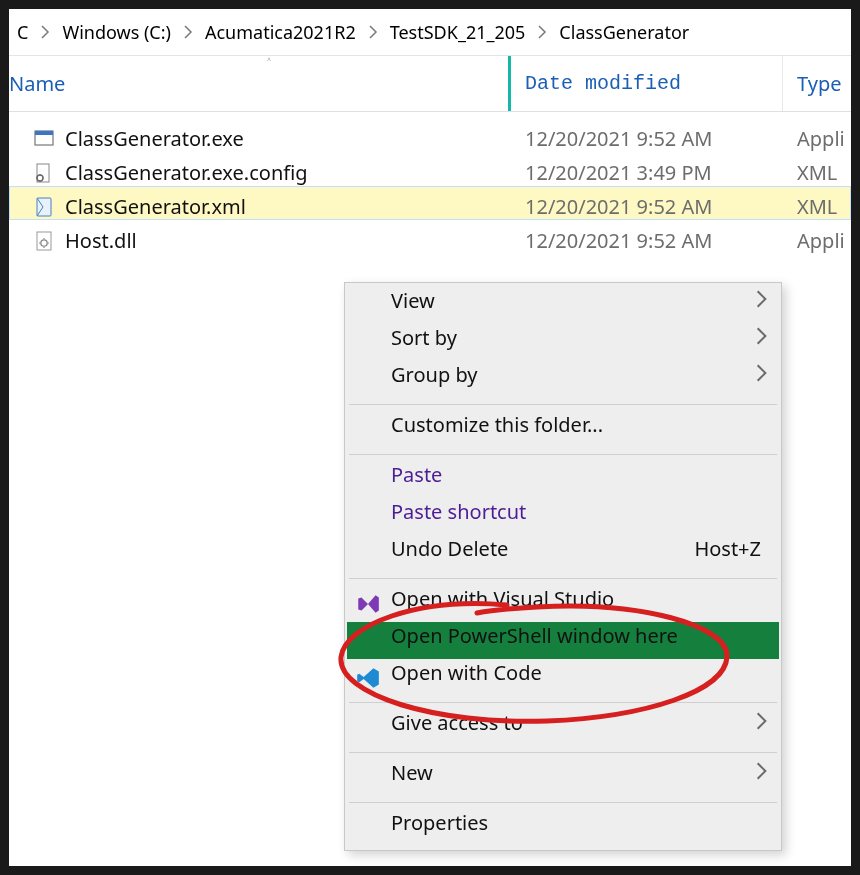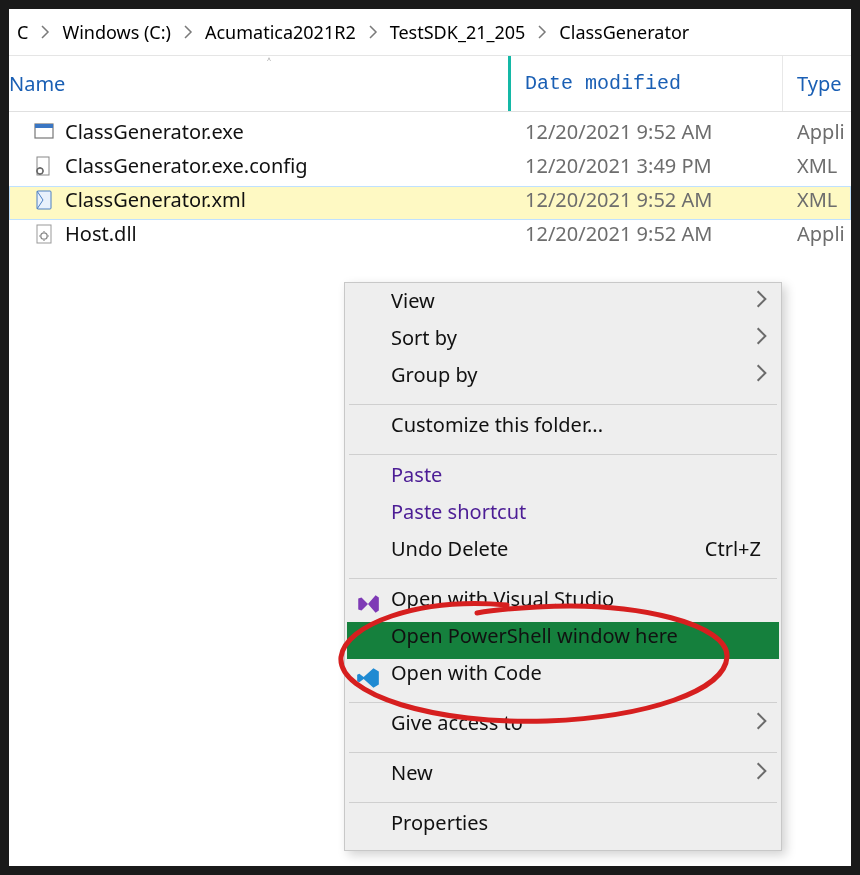--- a/index.html
+++ b/index.html
@@ -58,21 +58,21 @@
     .sort-caret {
       position: absolute;
       top: -2px; left: 258px;
       color: #9a9a9a;
       font-size: 14px;
     }
     
     .files { padding-top: 6px; }
     .file-row {
       display: flex;
-      align-items: flex-start;
+      align-items: flex-end;
       height: 34px;
       font-size: 20px;
       color: #111;
     }
     .file-row.selected {
       background: #fef9c3;
       outline: 1px solid #bfe1ff;
       outline-offset: -1px;
     }
     .cell-name { flex: 0 0 502px; display:flex; align-items:center; padding-left: 24px; gap: 10px; }
@@ -270,21 +270,21 @@
     <div class="menu-sep"></div>
 
     <div class="menu-item disabled">
       <span>Paste</span>
     </div>
     <div class="menu-item disabled">
       <span>Paste shortcut</span>
     </div>
     <div class="menu-item">
       <span>Undo Delete</span>
-      <span class="menu-shortcut">Ctrl+Z</span>
+      <span class="menu-shortcut">Host+Z</span>
     </div>
 
     <div class="menu-sep"></div>
 
     <div class="menu-item">
       <span class="menu-leading-icon">
         <svg viewBox="0 0 24 24">
             <path d="M3 7 L3 17 L6 18 L12 12 L6 6 Z M12 12 L19 4 L22 6 L22 18 L19 20 Z" fill="#7e3ab5"></path>
           </svg>
       </span>

